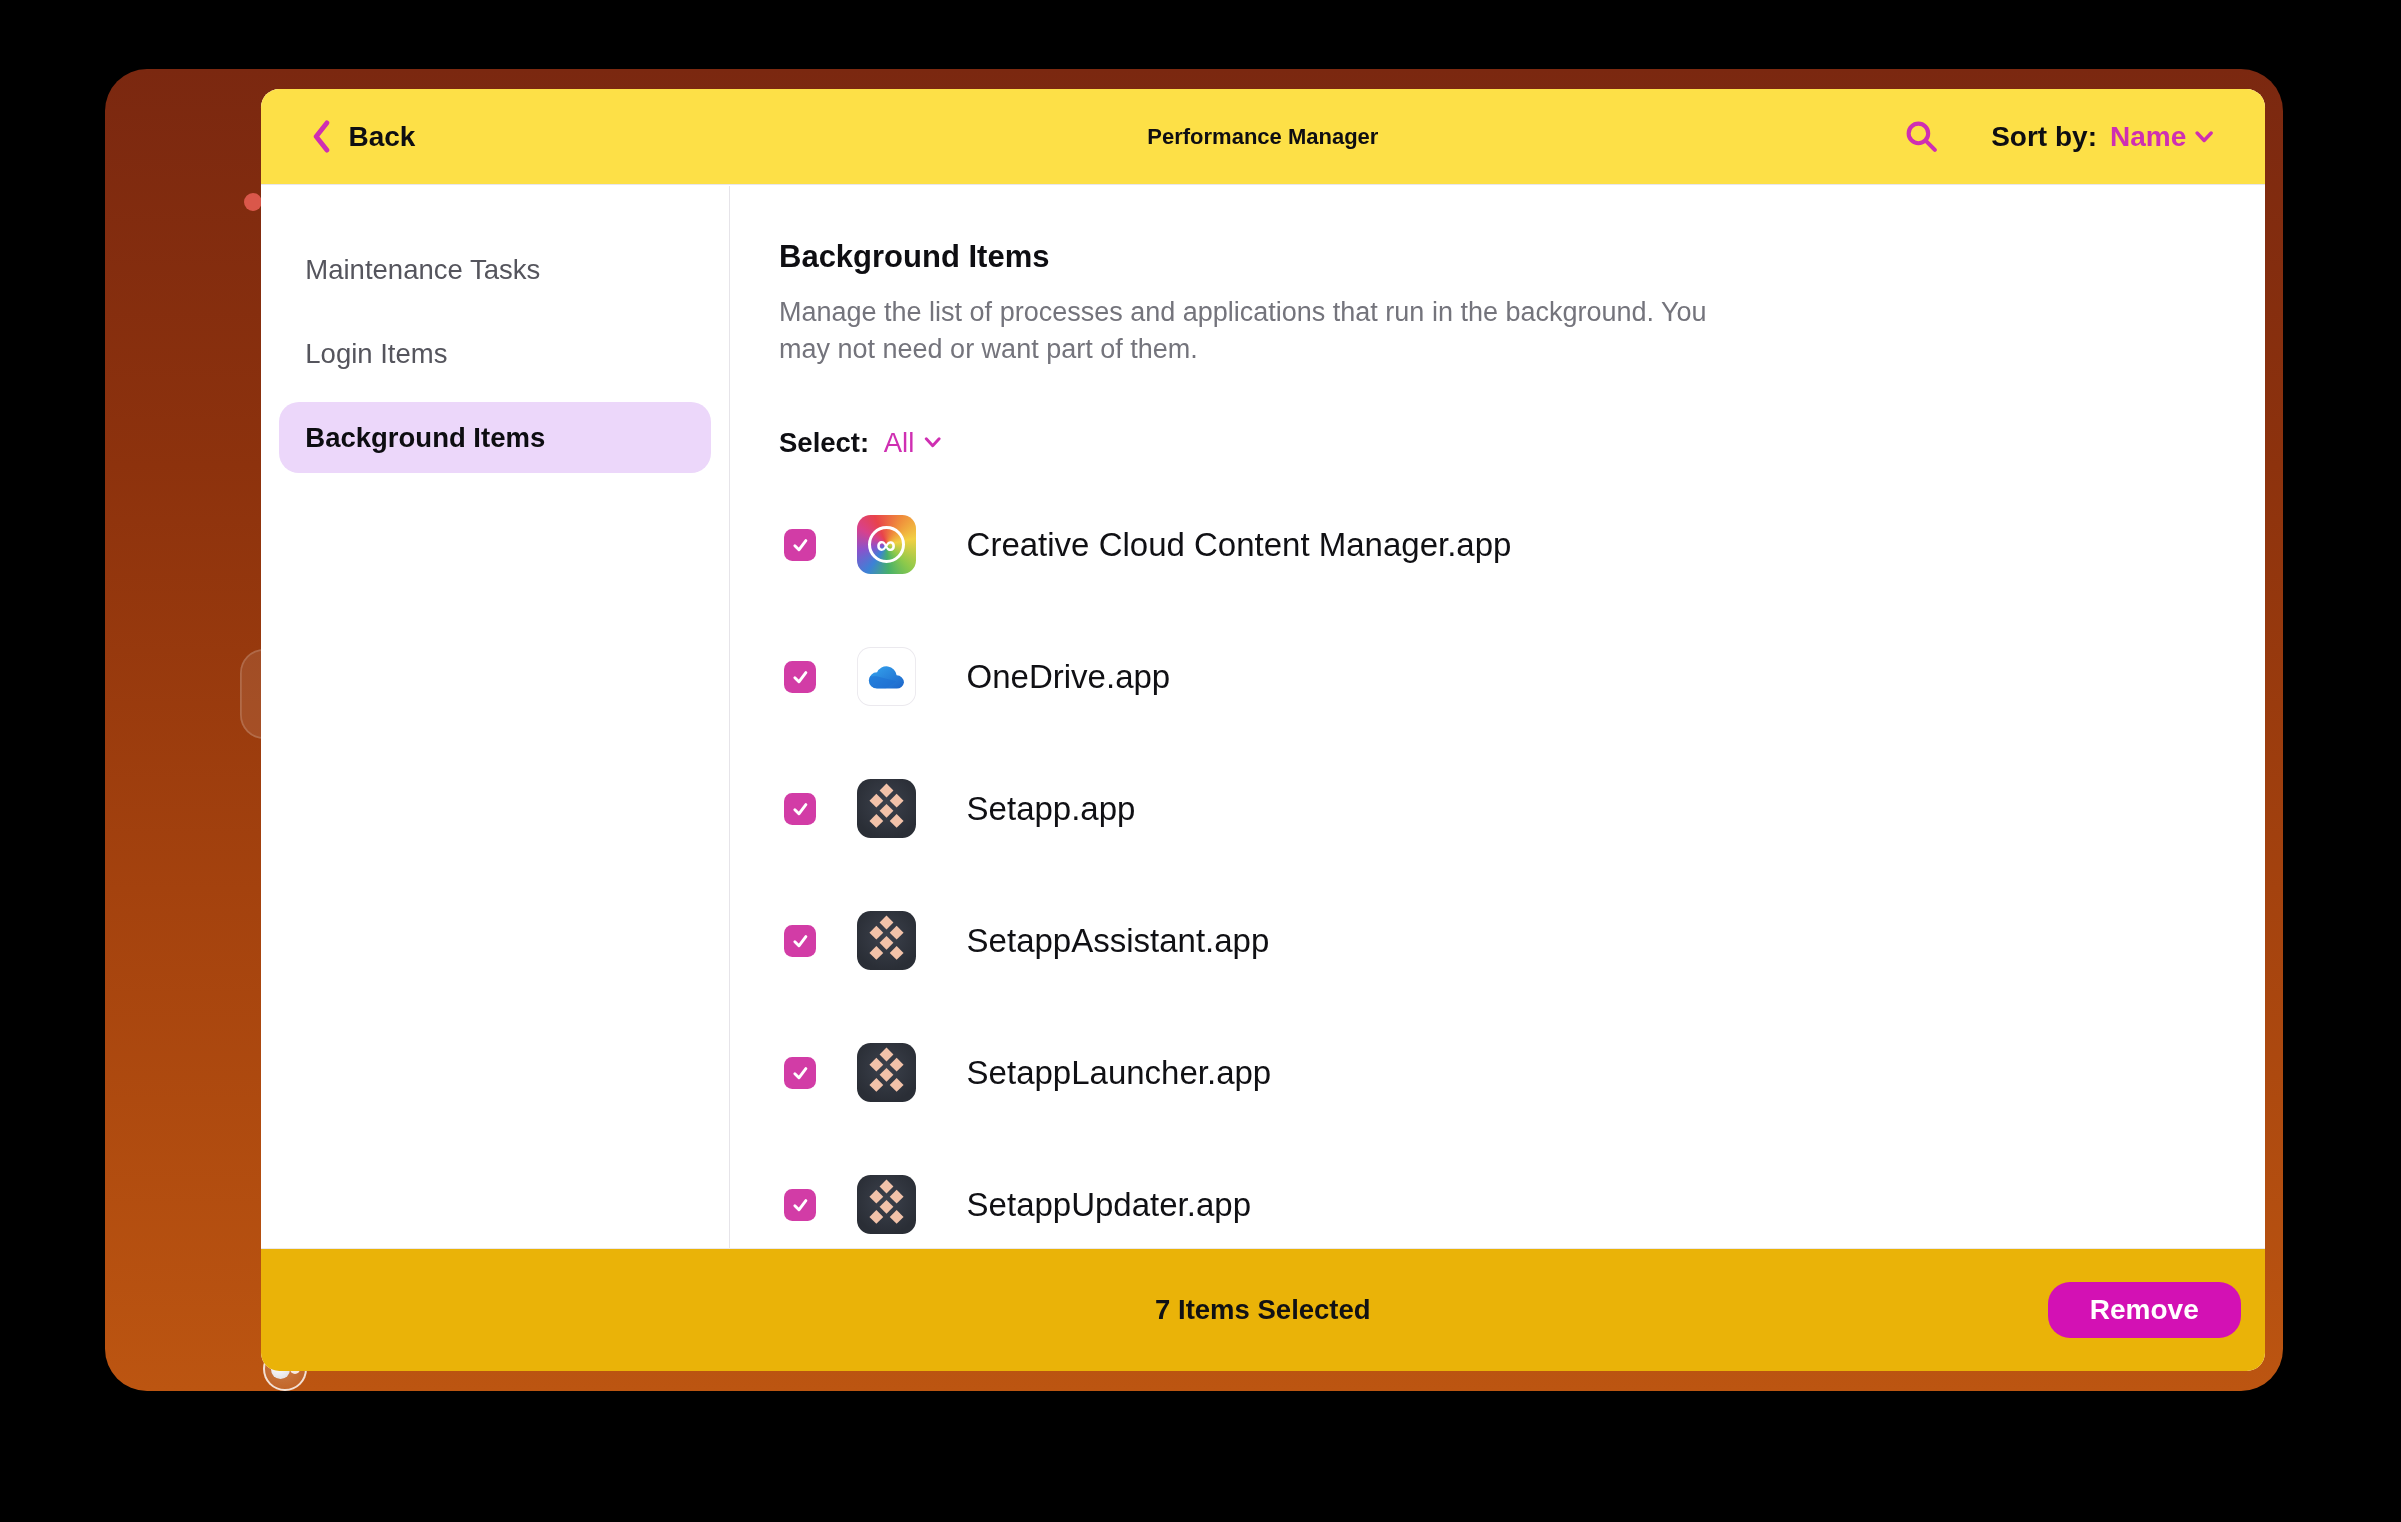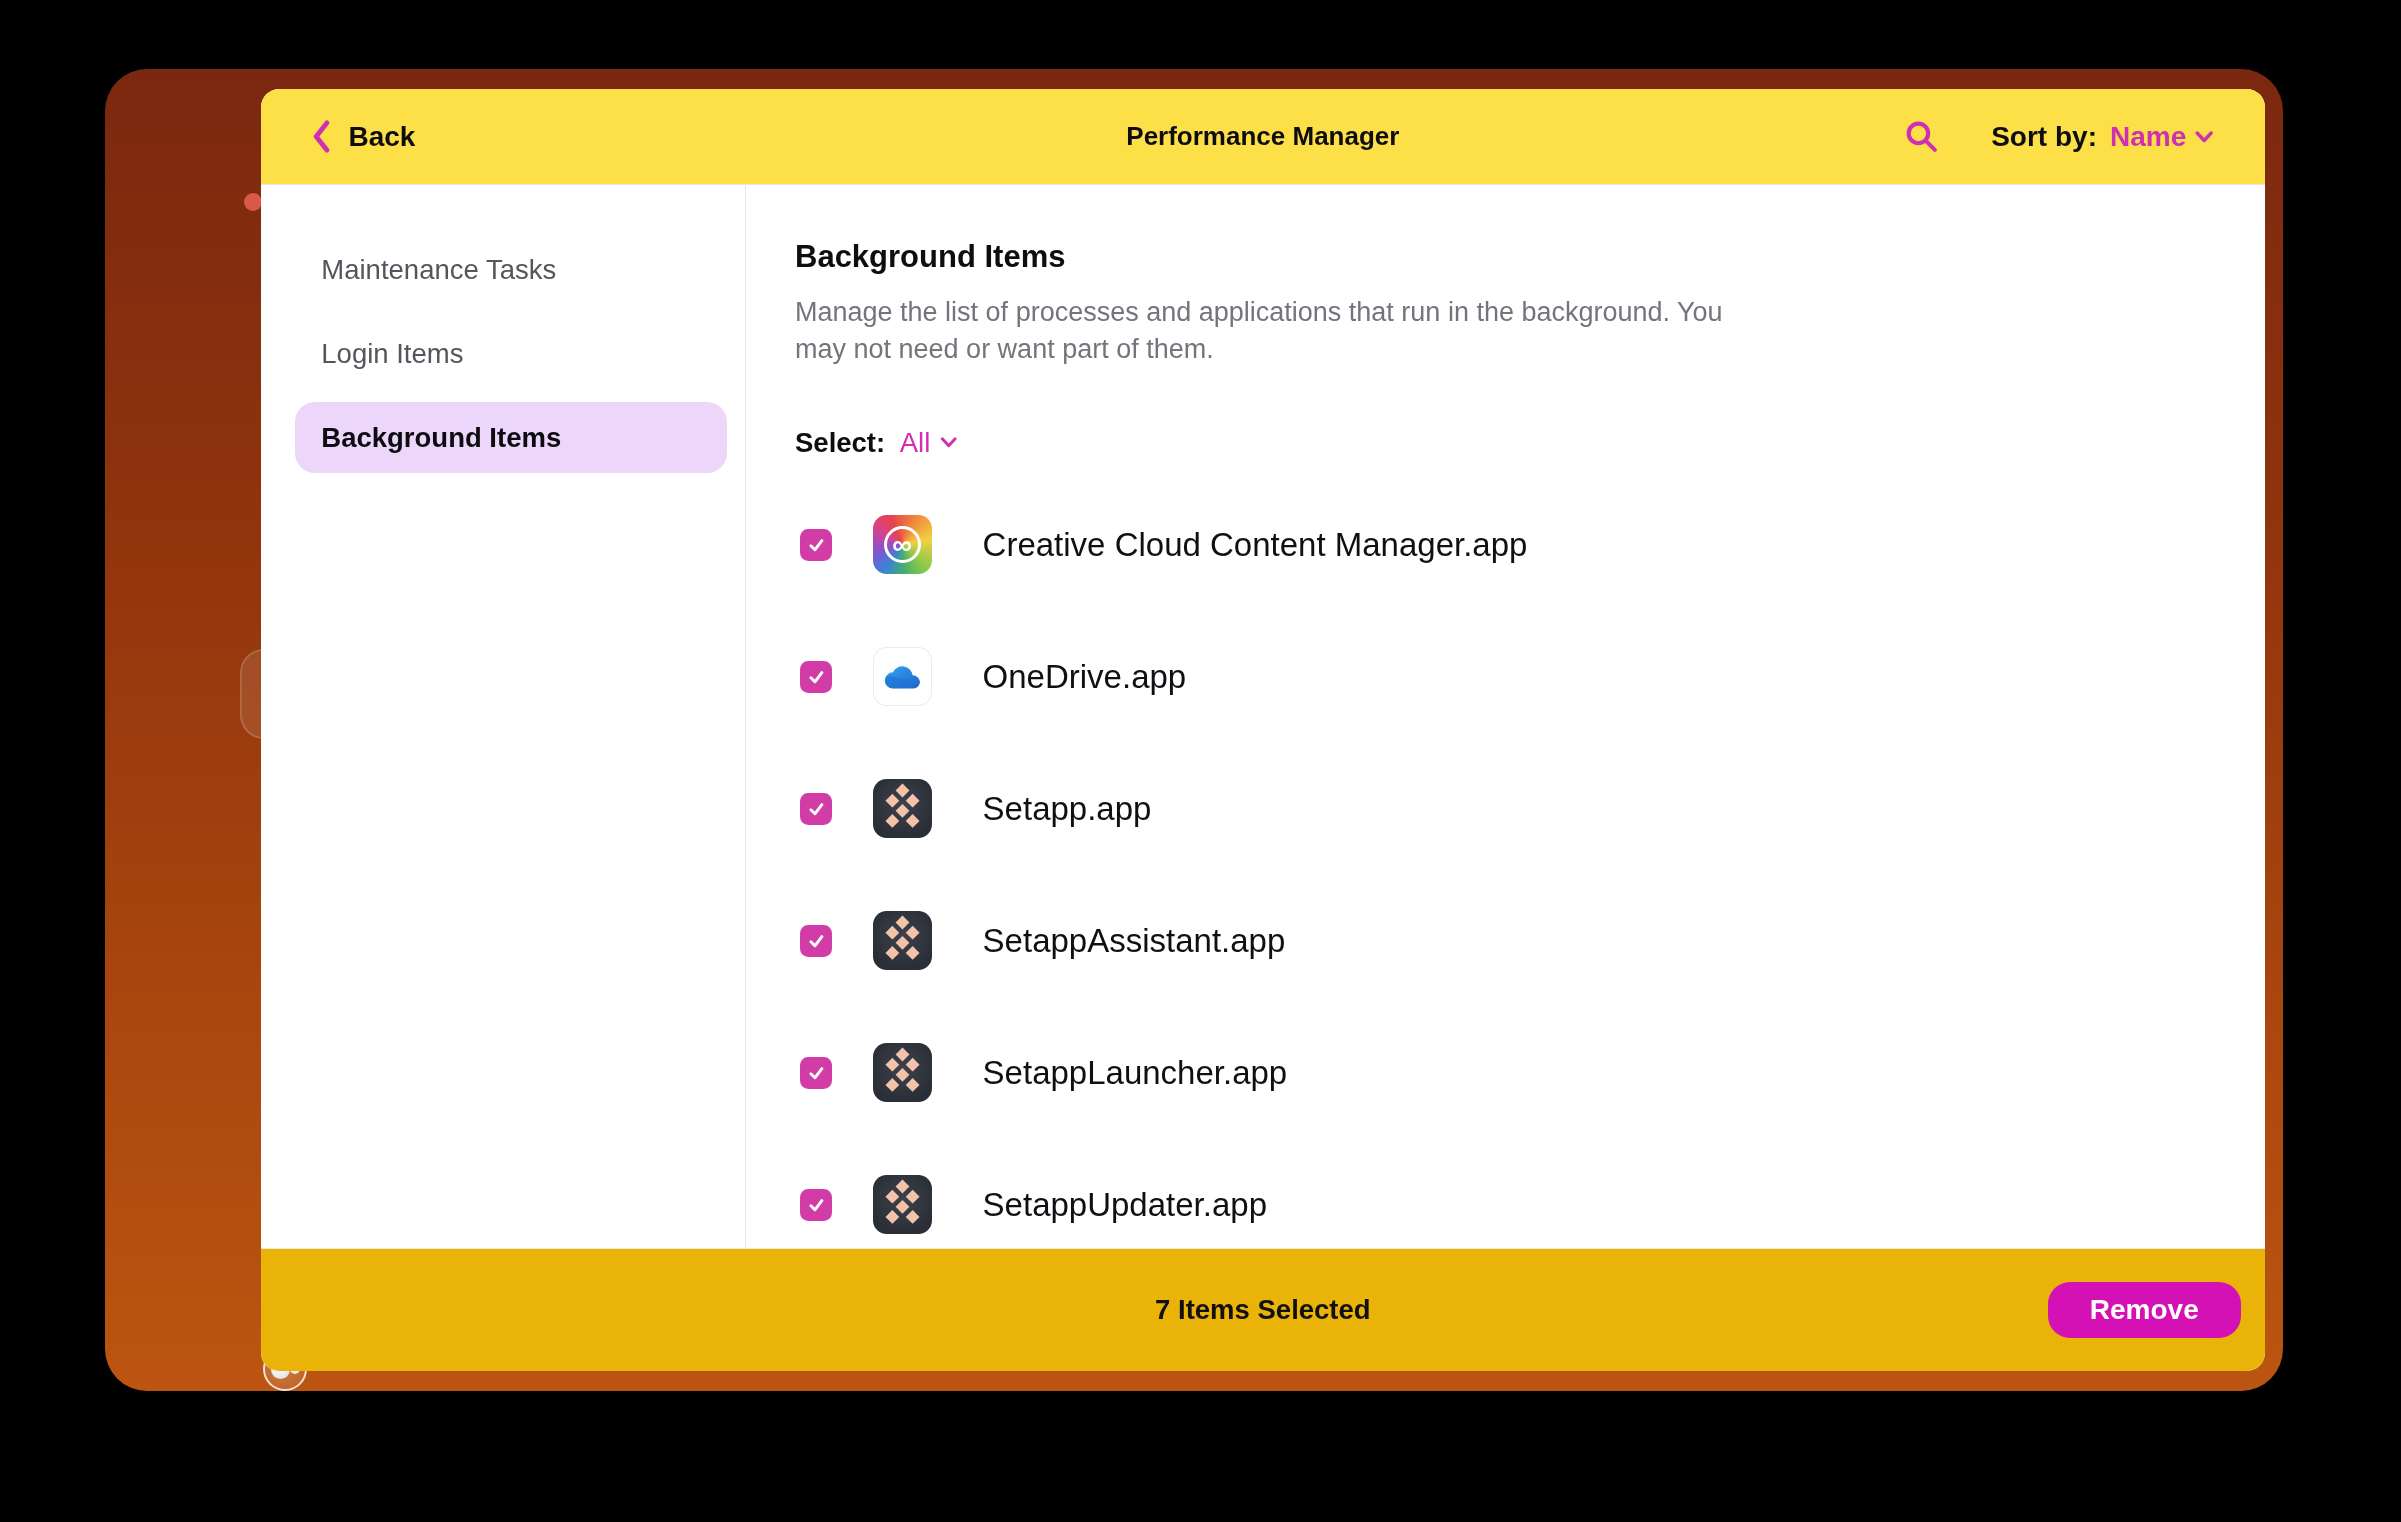--- a/index.html
+++ b/index.html
@@ -35,30 +35,30 @@
   .orb .b1{position:absolute;left:6.4px;top:11px;width:19px;height:19px;border-radius:50%;
            background:radial-gradient(circle at 40% 35%,#ffffff,#dcd9de);}
   .orb .b2{position:absolute;right:4.6px;top:14.6px;width:10px;height:10px;border-radius:50%;background:rgba(255,255,255,.85);}
 
   
   .card{position:absolute;left:156px;top:20px;right:18.3px;bottom:20px;background:#fff;border-radius:18.3px;overflow:hidden;}
 
   .header{position:absolute;left:0;right:0;top:0;height:96px;display:flex;align-items:center;
           padding:0 51px;border-bottom:0.9px solid #e8e6ec;background:#fde047;z-index:3;}
   .back{display:flex;align-items:center;gap:16.5px;font-size:28px;font-weight:700;color:#0e0e12;cursor:pointer;}
-  .header-title{position:absolute;left:50%;transform:translateX(-50%);font-size:26px;font-weight:700;color:#0e0e12;}
+  .header-title{position:absolute;left:50%;transform:translateX(-50%);font-size:22px;font-weight:700;color:#0e0e12;}
   .header-right{margin-left:auto;display:flex;align-items:center;gap:51px;}
   .sort{display:flex;align-items:center;gap:13px;font-size:28px;cursor:pointer;}
   .sort .lbl{font-weight:700;color:#0e0e12;}
   .sort .val{font-weight:700;color:#cf2fb2;display:flex;align-items:center;gap:9.2px;}
 
   .main{position:absolute;left:0;right:0;top:97px;bottom:123px;display:flex;background:#fff;}
 
   
-  .nav{width:469px;flex:none;border-right:0.9px solid #e6e4e9;padding:48px 18.3px 0 18.3px;margin-left:16px;}
+  .nav{width:469px;flex:none;border-right:0.9px solid #e6e4e9;padding:48px 18.3px 0 18.3px;}
   .nav-item{height:71px;margin-bottom:13px;display:flex;align-items:center;padding:0 26px;
             font-size:27.5px;color:#55555d;border-radius:20px;cursor:pointer;}
   .nav-item.active{background:#ecd7fa;color:#0d0d11;font-weight:700;}
 
   
   .content{flex:1;padding:51px 37px 0 49px;position:relative;overflow:hidden;}
   .content h1{margin:0;font-size:31px;font-weight:700;color:#0e0e12;line-height:40px;}
   .content .desc{margin:16.5px 0 0;font-size:27px;line-height:37px;color:#74747c;max-width:970px;}
   .select-row{margin-top:59px;display:flex;align-items:center;gap:14.6px;font-size:27.5px;}
   .select-row .lbl{font-weight:700;color:#0e0e12;}

